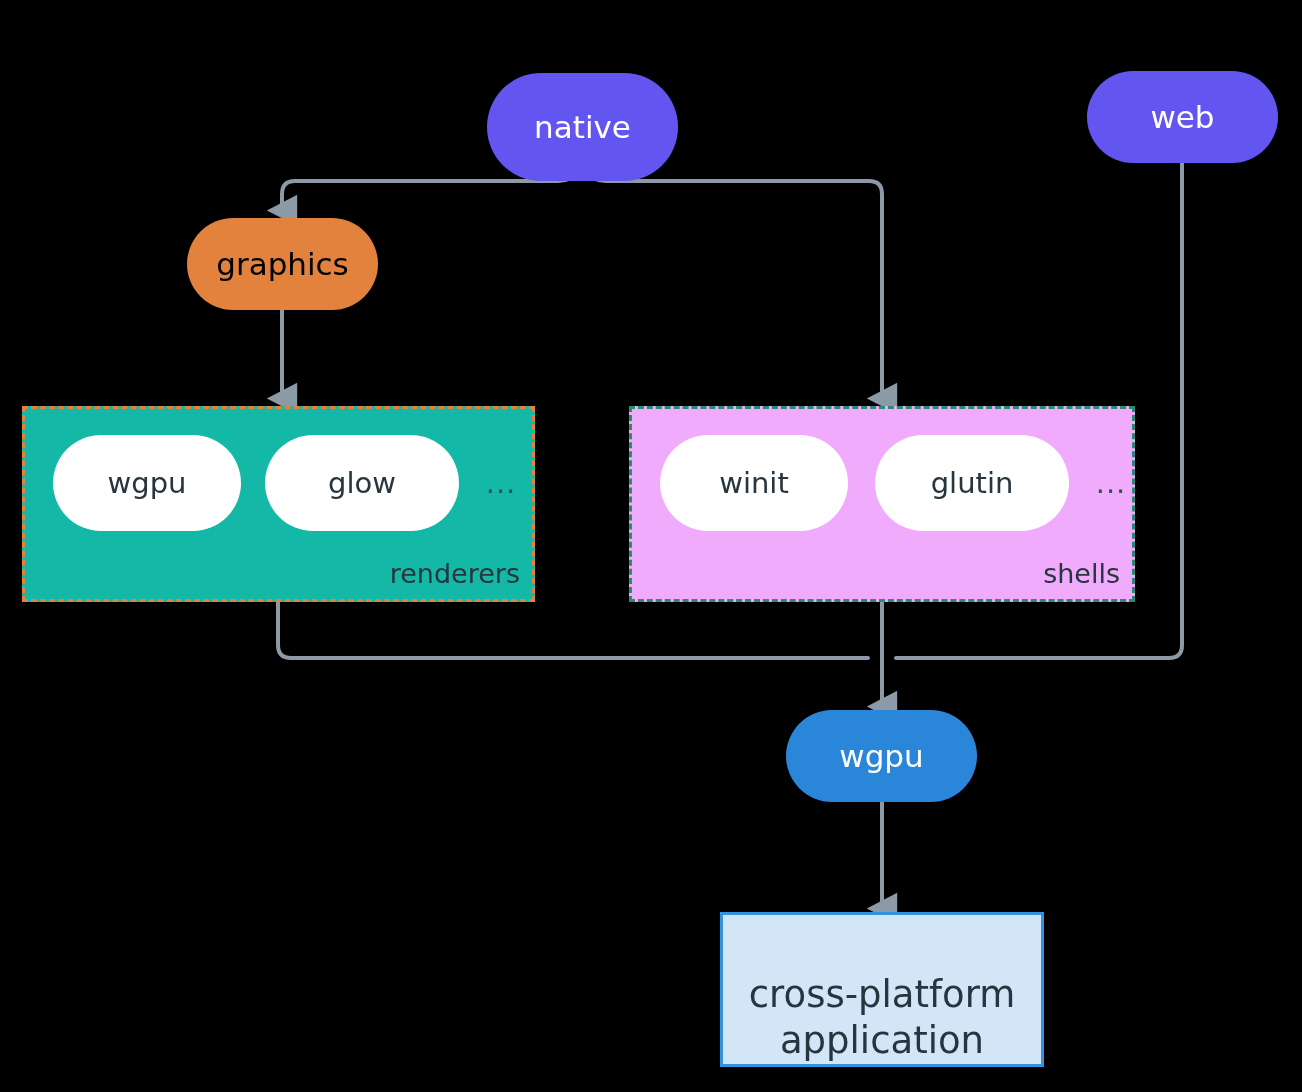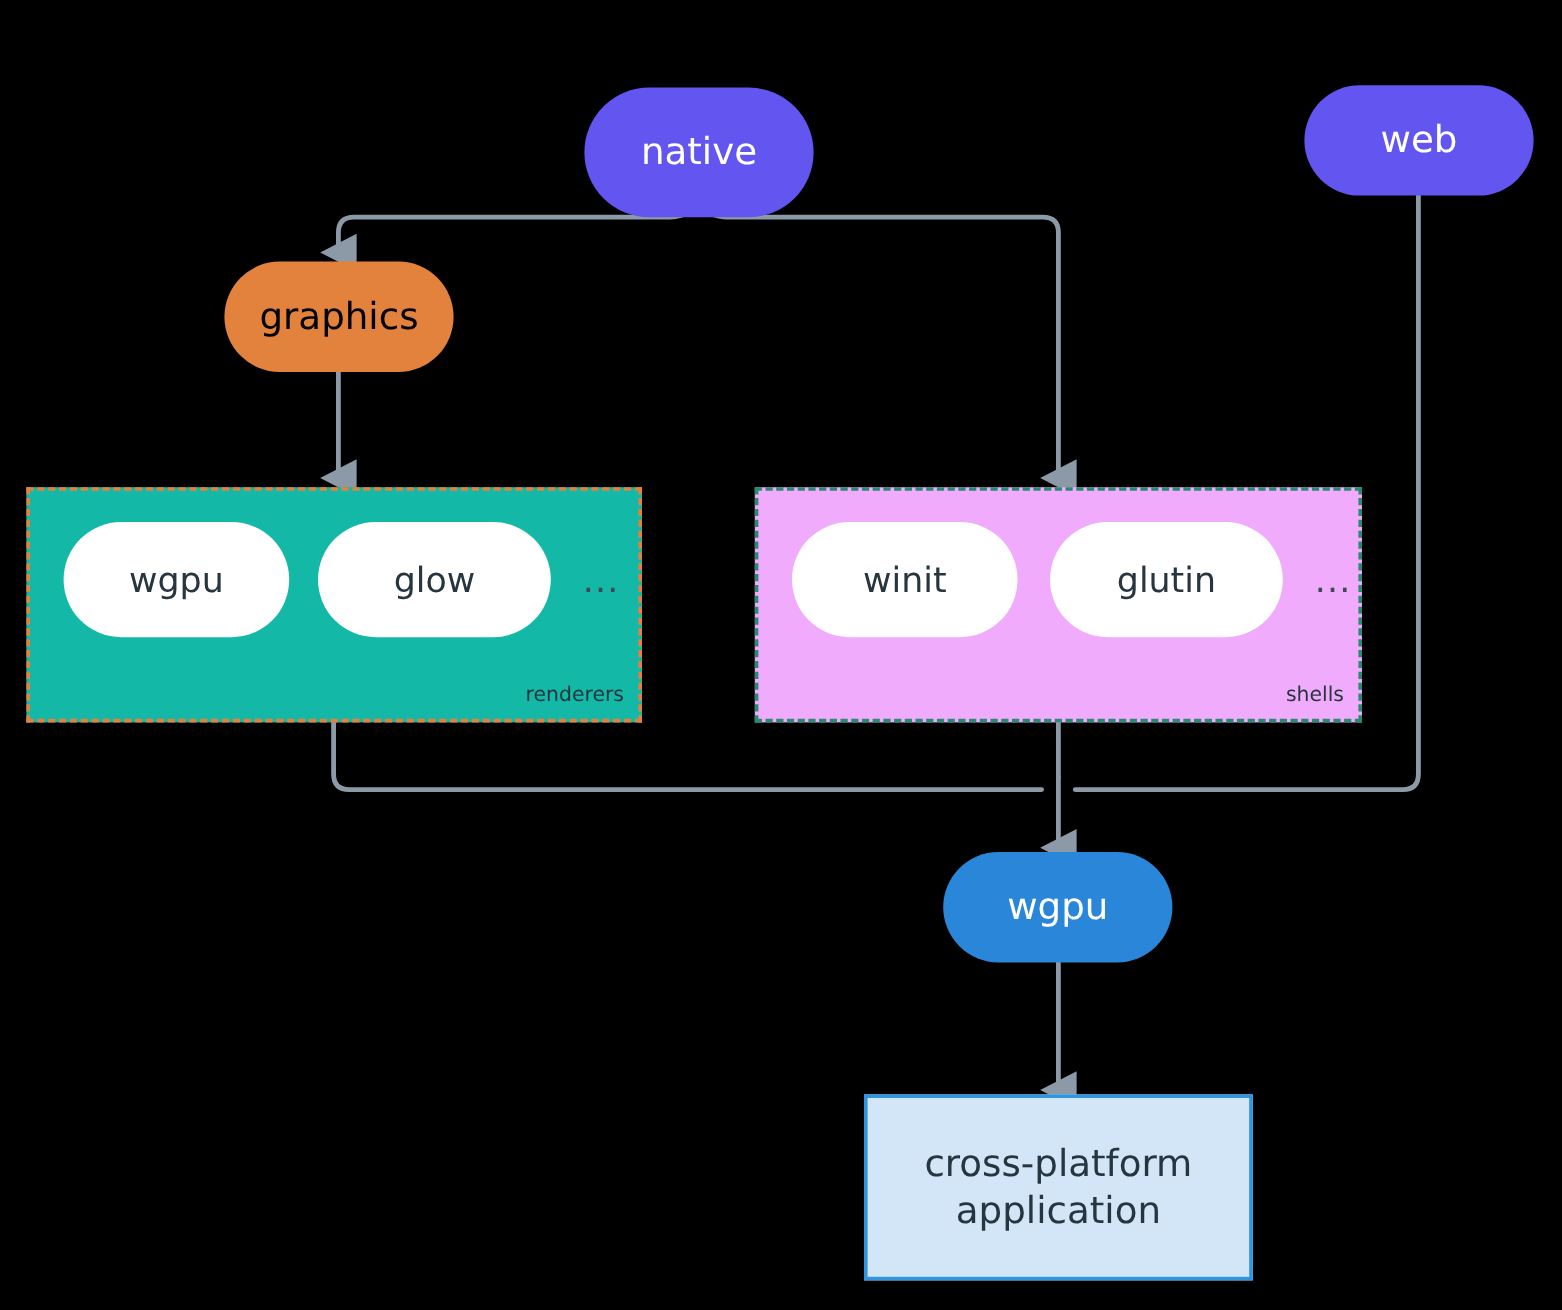--- a/index.html
+++ b/index.html
@@ -50,22 +50,23 @@
   }
   .node-iced {
     background: #2a86d8;
     color: #ffffff;
     font-size: 31px;
   }
   .node-app {
     background: #d3e6f8;
     color: #27353f;
     border: 3px solid #3094df;
-    font-size: 31px;
+    font-size: 37px;
     flex-direction: column;
+    justify-content: flex-end;
   }
   .node-app .line2 { display: block; }
   .group-box {
     position: absolute;
     box-sizing: border-box;
   }
   .group-renderers {
     background: #14b8a6;
     border: 3px dashed #e3823c;
   }
@@ -89,21 +90,21 @@
     color: #3c4a54;
     font-size: 29px;
     letter-spacing: 1px;
     display: flex;
     align-items: center;
     justify-content: center;
   }
   .group-label {
     position: absolute;
     color: #27353f;
-    font-size: 17px;
+    font-size: 27px;
     text-align: right;
     white-space: nowrap;
   }
 </style>
 </head>
 <body>
 
 <div id="diagram-root">
 
   <svg class="edge-layer" viewBox="0 0 1302 1092" xmlns="http://www.w3.org/2000/svg">

